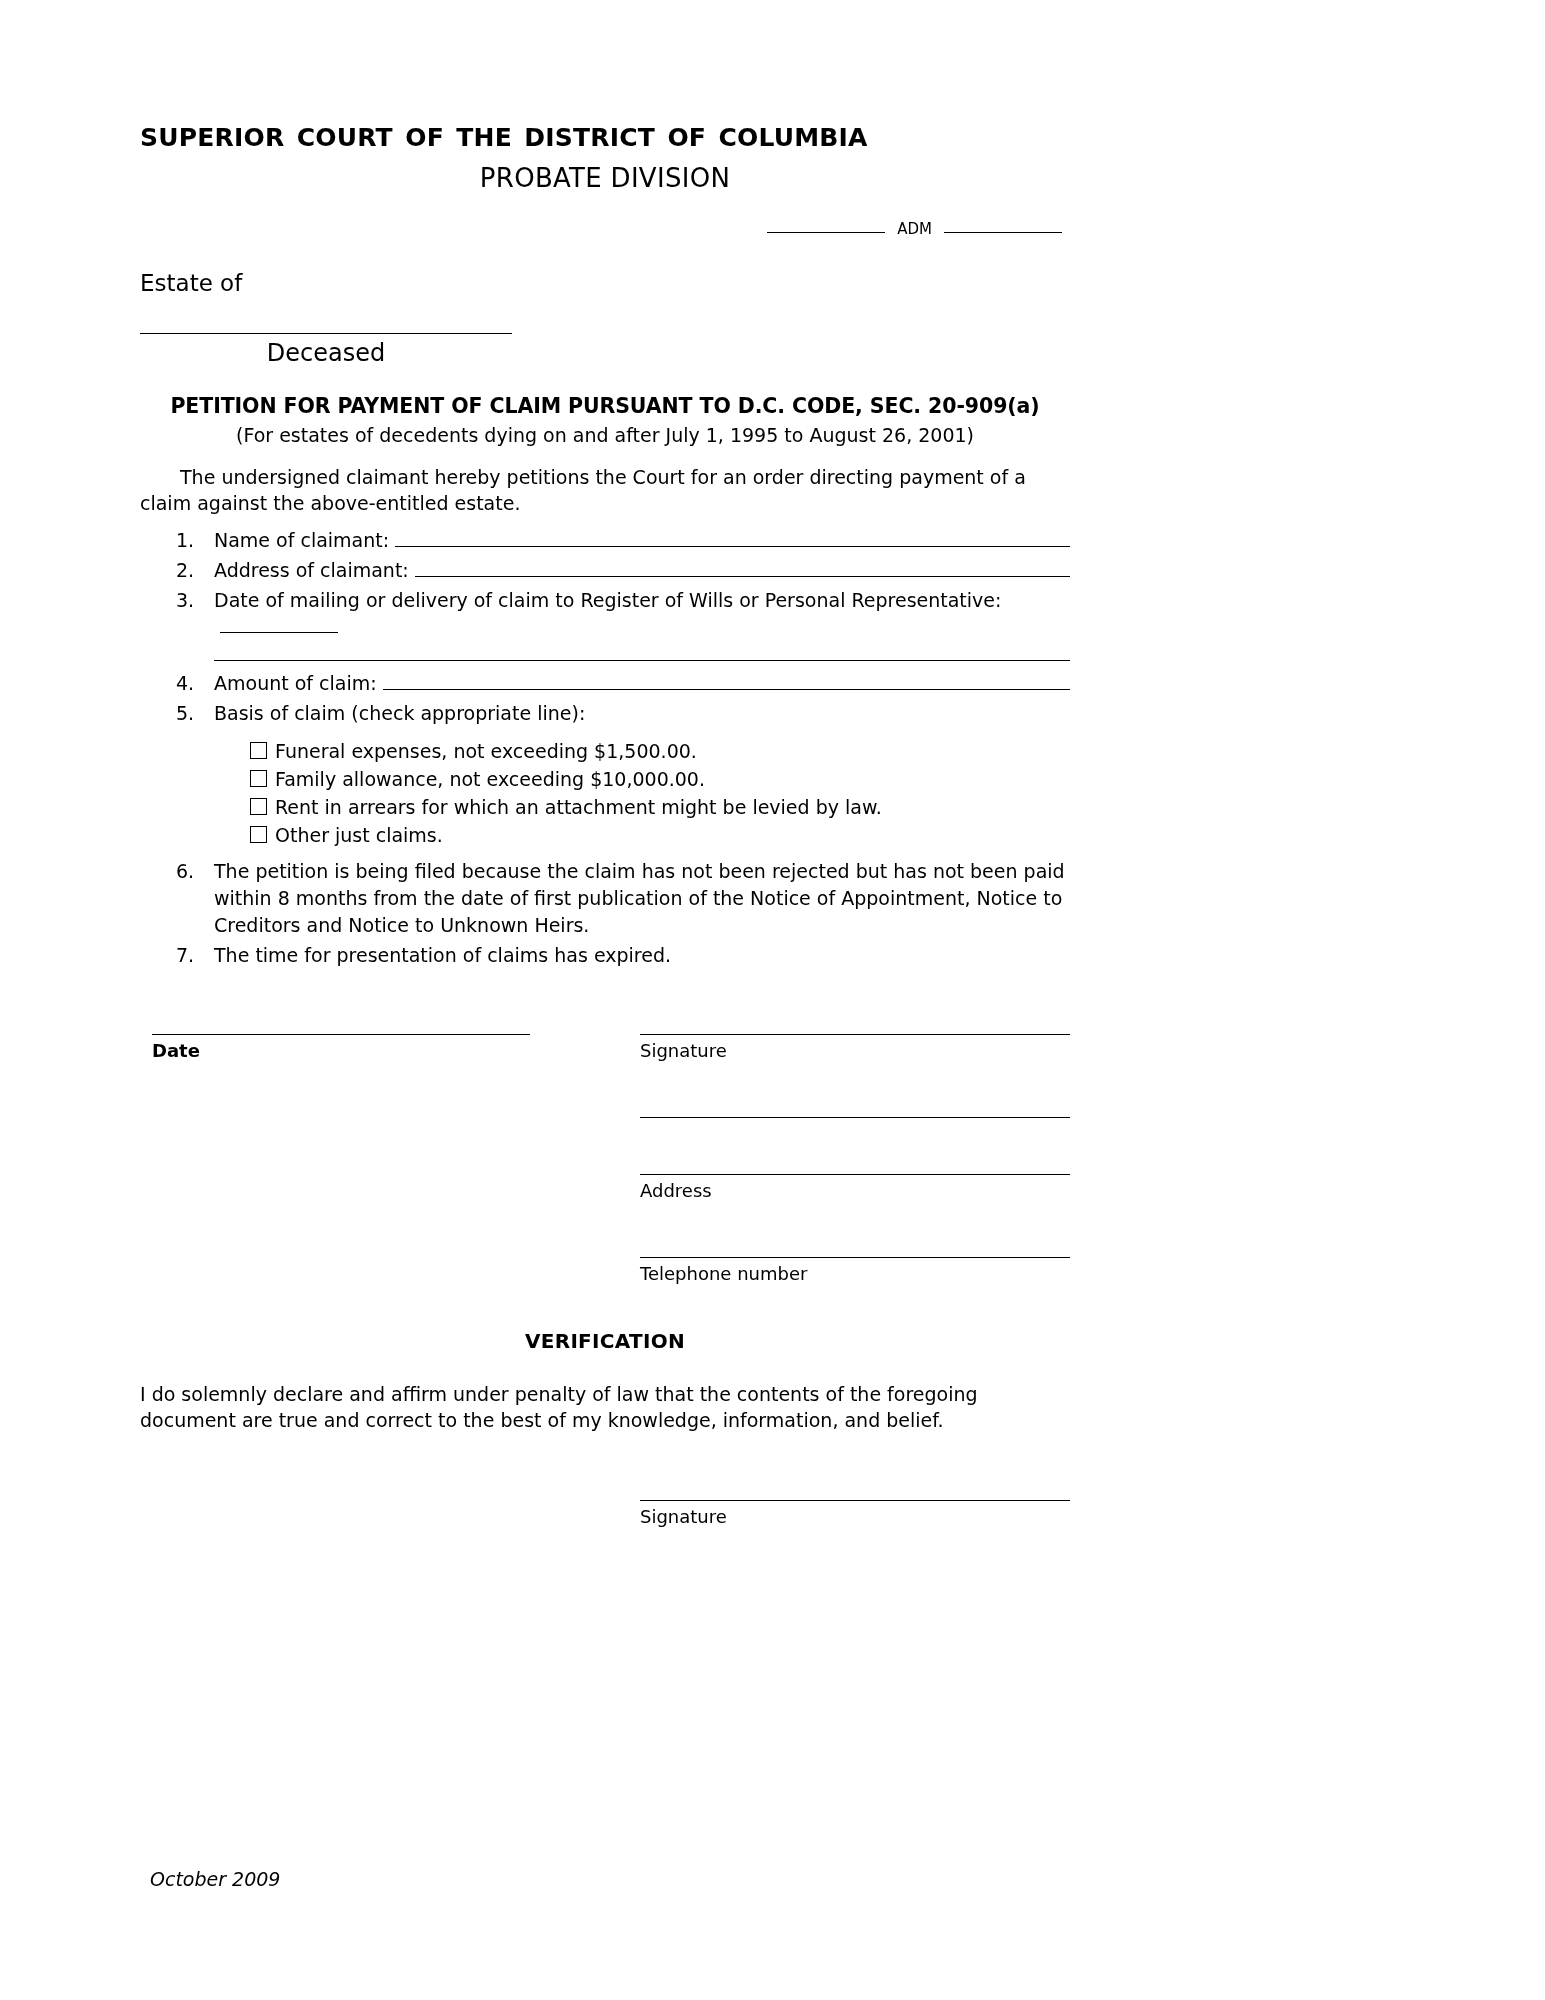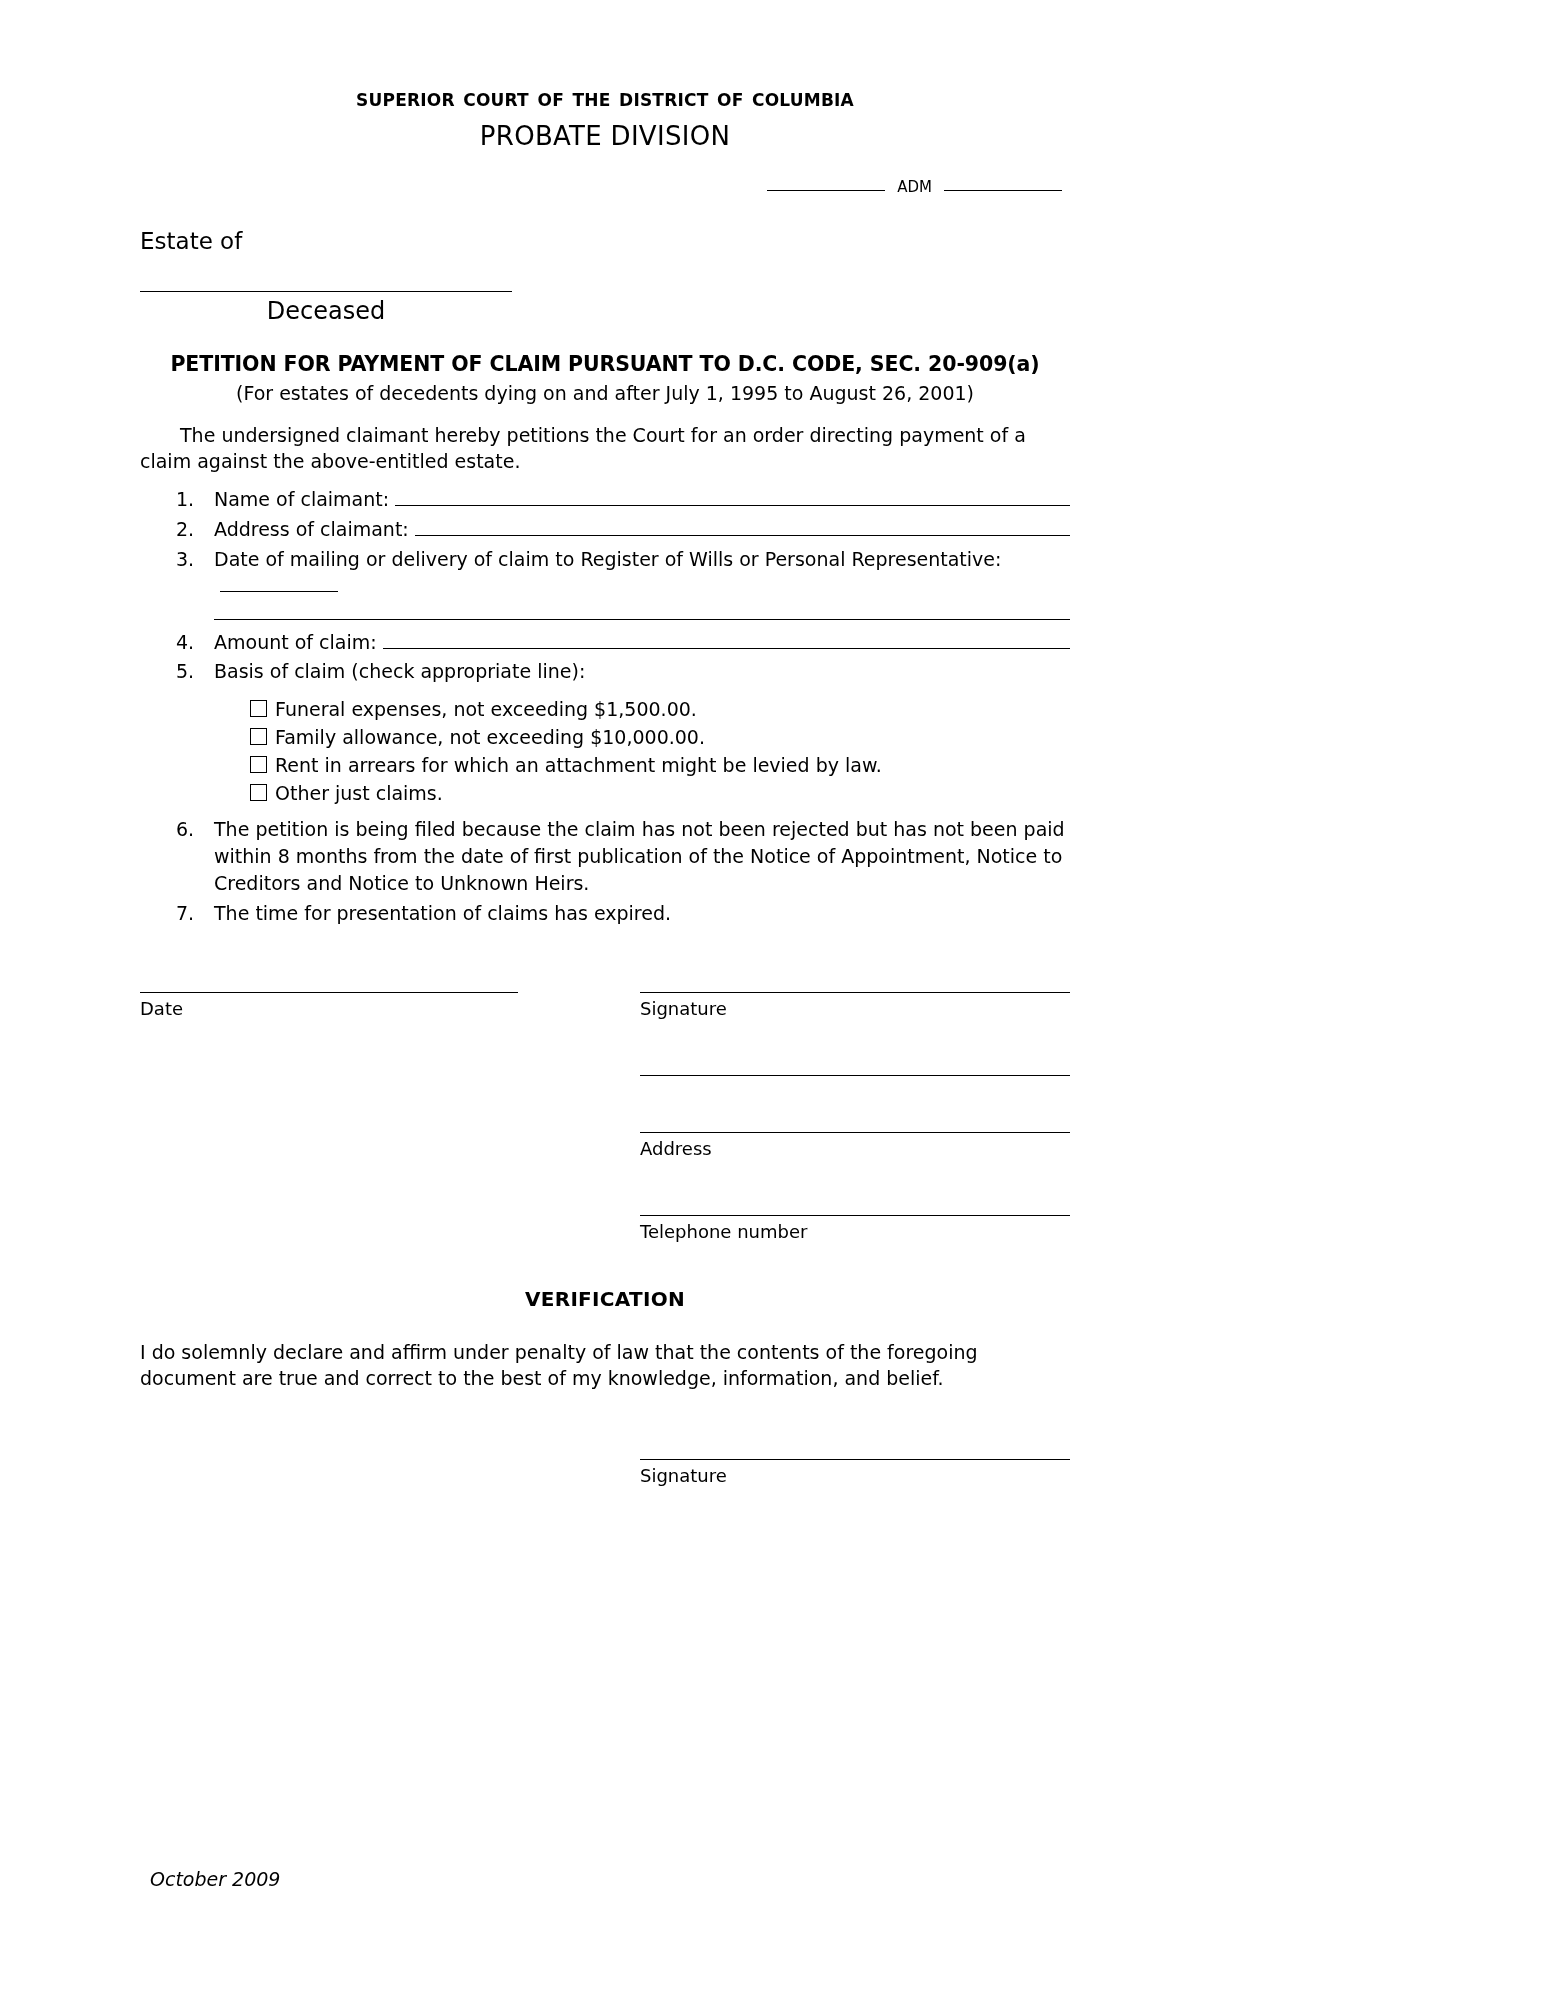--- a/index.html
+++ b/index.html
@@ -22,25 +22,25 @@
   
   .doc {
     position: absolute;
     left: 140px;
     top: 0;
     width: 930px;
   }
 
   
   .court-title {
-    text-align: center;
+    text-align: left;
     font-weight: bold;
-    font-size: 24px;
+    font-size: 35px;
     letter-spacing: 0.2px;
-    margin-top: 86px;
+    margin-top: 116px;
     line-height: 1.05;
     font-variant: small-caps;
     text-transform: lowercase;
   }
   .court-title::first-letter { }
   .division {
     text-align: center;
     font-size: 26px;
     margin-top: 10px;
     letter-spacing: 0.3px;
@@ -172,23 +172,24 @@
   }
 
   
   .sig-area {
     position: relative;
     margin-top: 64px;
     height: 260px;
   }
   .sig-left {
     position: absolute;
-    left: 0;
+    left: 12px;
     top: 0;
     width: 378px;
+    font-weight: bold;
   }
   .sig-right {
     position: absolute;
     left: 500px;
     top: 0;
     width: 430px;
   }
   .rule {
     border-bottom: 1.6px solid #000;
     height: 1px;

